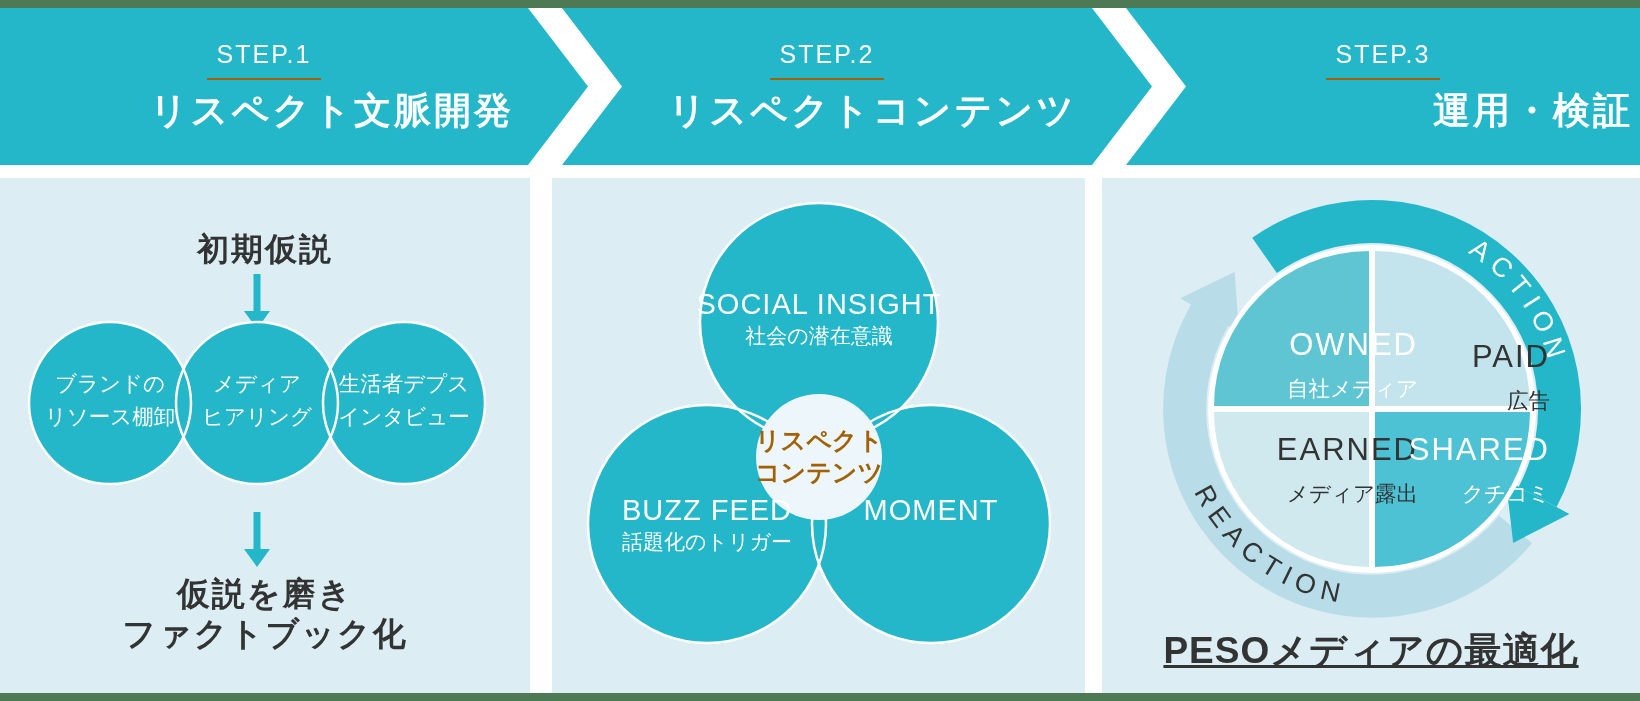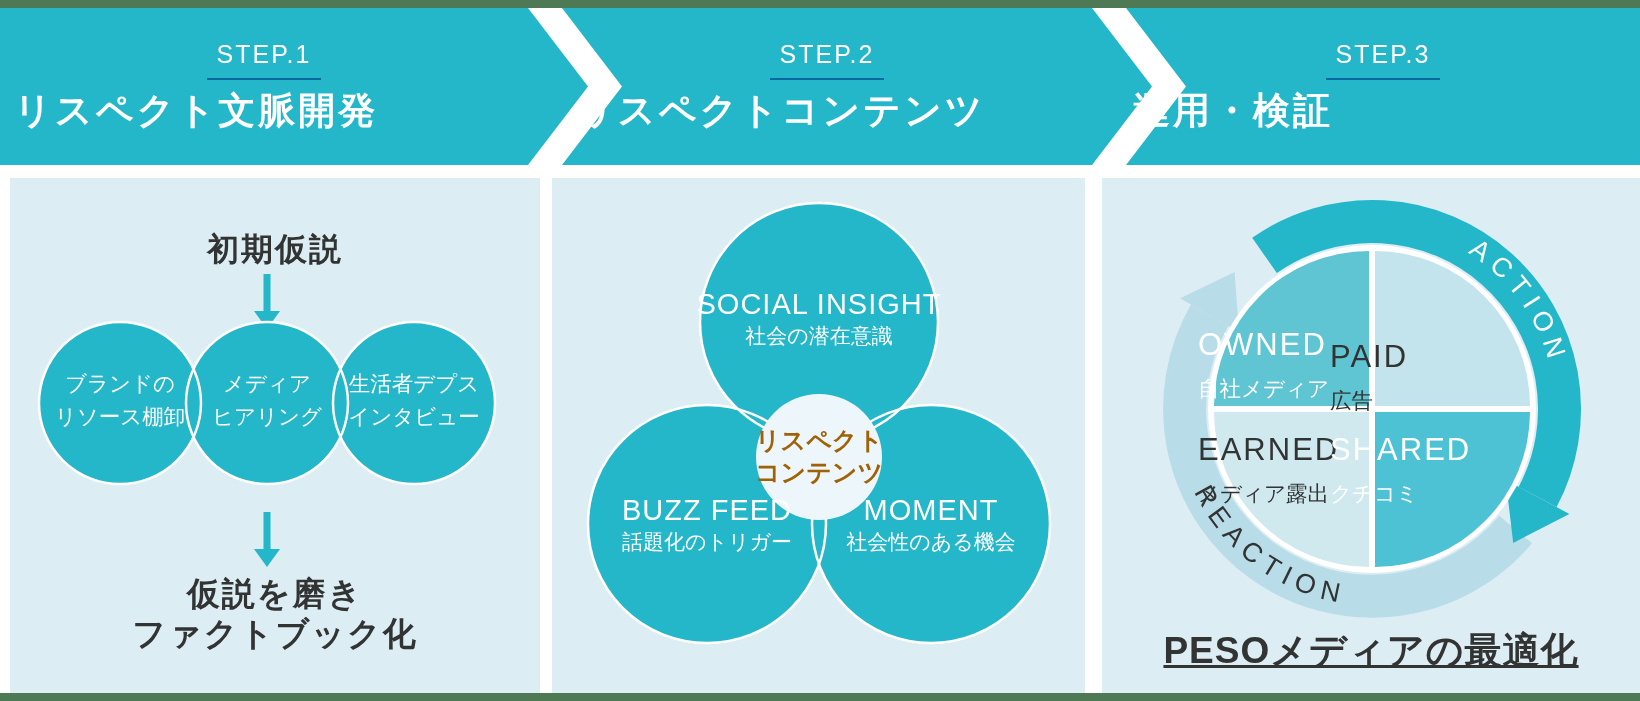--- a/index.html
+++ b/index.html
@@ -9,49 +9,49 @@
   }
   .strip{position:absolute;left:0;width:1640px;height:8px;background:#4d7a55;}
   .strip.top{top:0;}
   .strip.bottom{top:693px;}
 
   .chevrons{position:absolute;left:0;top:8px;}
 
   .step-label{position:absolute;width:500px;text-align:center;top:40px;color:#fff;}
   .step-label .ul{
     display:inline-block;font-size:25px;letter-spacing:2px;font-weight:500;
-    padding:0 10px 9px 10px;border-bottom:2px solid #0369a1;
+    padding:0 10px 9px 10px;border-bottom:2px solid #a16207;
   }
   .step-title{
-    position:absolute;width:500px;text-align:left;top:86px;color:#fff;
+    position:absolute;width:500px;text-align:right;top:86px;color:#fff;
     font-size:37px;font-weight:600;letter-spacing:3px;
   }
 
   .panel{position:absolute;top:178px;height:515px;background:#ddedf4;}
-  .panel.p1{left:0;width:530px;margin-left:10px;}
+  .panel.p1{left:0;width:530px;}
   .panel.p2{left:552px;width:533px;}
   .panel.p3{left:1102px;width:538px;}
   .panel svg.fill{position:absolute;left:0;top:0;}
 
   .dark-label{color:#323333;}
   .p1-top-label{position:absolute;top:50px;left:0;width:100%;text-align:center;
     font-size:32px;font-weight:600;letter-spacing:2px;}
   .p1-bottom-label{position:absolute;top:396px;left:0;width:100%;text-align:center;
     font-size:33px;line-height:40px;font-weight:600;letter-spacing:2px;}
   .down-arrow{position:absolute;left:241px;}
   .p1-circle-text{position:absolute;width:170px;top:190px;text-align:center;color:#fff;
     font-size:21.5px;line-height:33px;font-weight:500;}
 
   .v-label{position:absolute;width:300px;text-align:center;color:#ffffff;}
   .v-label .t{font-size:29px;line-height:32px;font-weight:500;letter-spacing:1px;}
   .v-label .s{font-size:21px;line-height:26px;margin-top:3px;}
   .v-center{position:absolute;left:167px;top:246px;width:200px;text-align:center;
     font-size:25px;line-height:32px;font-weight:600;color:#a16207;}
 
-  .q-label{position:absolute;width:220px;text-align:left;}
+  .q-label{position:absolute;width:220px;text-align:right;}
   .q-label .t{font-size:31px;line-height:34px;font-weight:500;letter-spacing:2px;}
   .q-label .s{font-size:21.5px;line-height:26px;margin-top:14px;}
   .q-white{color:#ffffff;}
   .p3-bottom-label{position:absolute;top:448px;left:0;width:100%;text-align:center;
     font-size:37px;font-weight:600;letter-spacing:1px;color:#323333;text-decoration:underline;}
 </style>
 </head>
 <body>
 
 <div class="stage">
@@ -135,21 +135,20 @@
     <div class="v-label" style="left:117px;top:110px">
       <div class="t">SOCIAL INSIGHT</div>
       <div class="s">社会の潜在意識</div>
     </div>
     <div class="v-label" style="left:5px;top:316px">
       <div class="t">BUZZ FEED</div>
       <div class="s">話題化のトリガー</div>
     </div>
     <div class="v-label" style="left:229px;top:316px">
       <div class="t">MOMENT</div>
-      <div class="s">社会性のある機会</div>
     </div>
 
     <div class="v-center">
       <div>リスペクト</div>
       <div>コンテンツ</div>
     </div>
   </div>
 
   <div class="panel p3">
 

